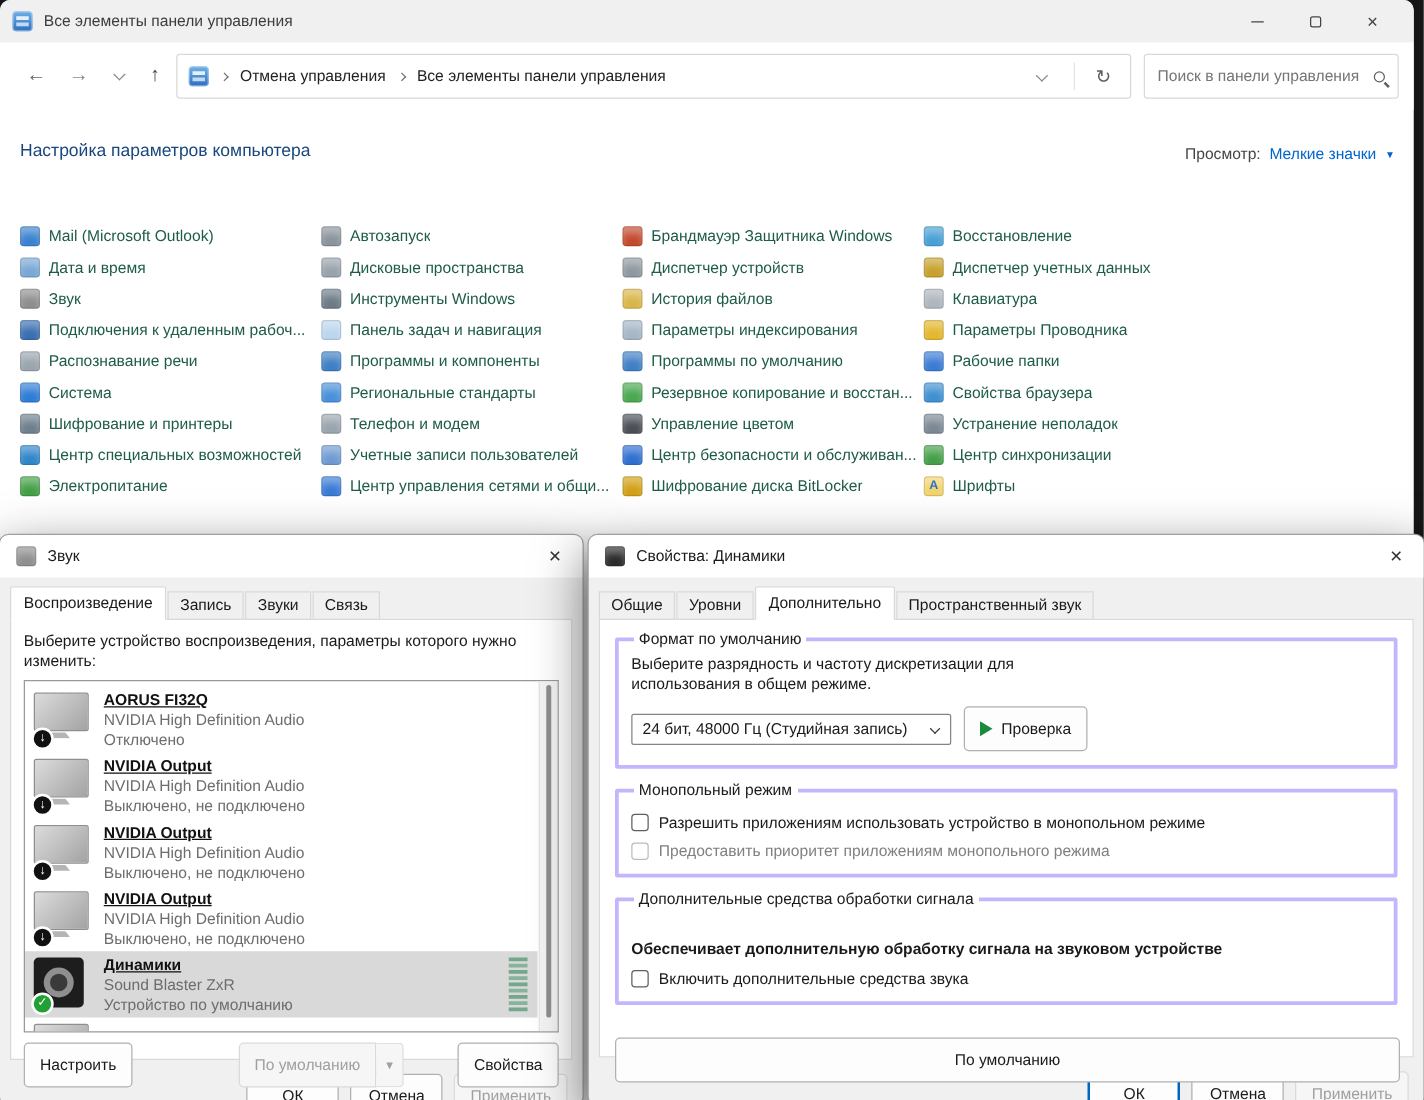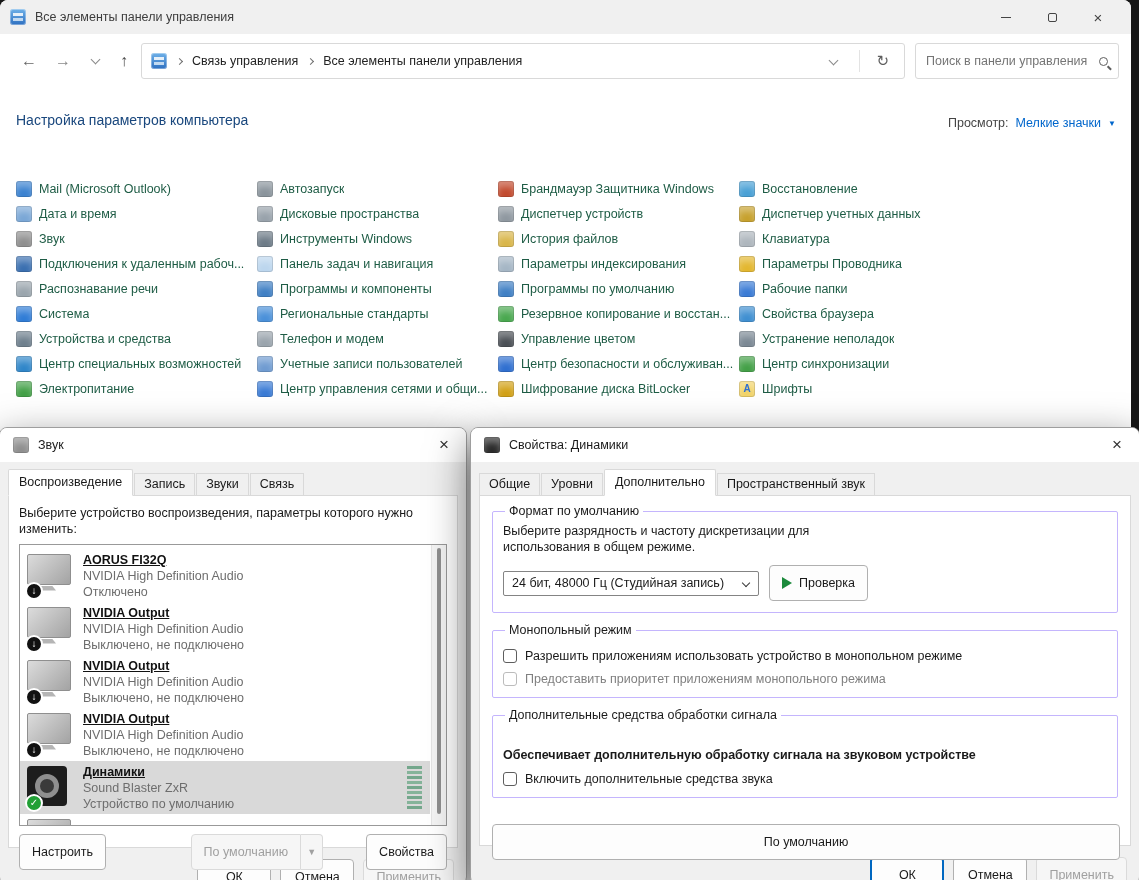--- a/index.html
+++ b/index.html
@@ -106,21 +106,21 @@
   .vscroll .thumb { position:absolute; right:5px; top:3px; width:4px; height:266px; background:#8f8f8f; border-radius:2px; }
   .sound-btn-row { display:flex; align-items:center; margin-top:8px; }
   .split-btn { display:flex; margin-left:auto; }
   .split-btn .main { min-width:110px; border-radius:4px 0 0 4px; }
   .split-btn .arrow { min-width:22px; width:22px; padding:0; border-left:none; border-radius:0 4px 4px 0; font-size:9px; }
   .sound-btn-row .props-btn { margin-left:43px; }
 
   
   .props-dialog { left:470px; top:427px; width:670px; height:458px; }
   .props-page { height:351px; padding:8px 10px; }
-  fieldset { border:1px solid #c4b5fd; border-radius:2px; padding:3px 10px 11px; margin:0 2px 10px; }
+  fieldset { border:3px solid #c4b5fd; border-radius:2px; padding:3px 10px 11px; margin:0 2px 10px; }
   legend { padding:0 4px; margin-left:2px; }
   .fmt-desc { width:345px; line-height:16px; margin:2px 0 10px; }
   .fmt-row { display:flex; align-items:center; gap:10px; }
   .combobox { width:256px; height:25px; border:1px solid #848484; border-radius:2px; background:#fff;
     display:flex; align-items:center; padding:0 26px 0 8px; position:relative; white-space:nowrap; }
   .combobox .cb-chev { position:absolute; right:9px; top:8px; width:6px; height:6px;
     border-right:1.4px solid #3a3a3a; border-bottom:1.4px solid #3a3a3a; transform:rotate(45deg); }
   .test-btn { gap:7px; }
   .play-tri { width:0; height:0; border-left:10px solid #1c8a3c; border-top:6px solid transparent;
     border-bottom:6px solid transparent; }
@@ -152,21 +152,21 @@
   </div>
 
   <div class="toolbar">
     <span class="nav-glyph" style="color:#666">←</span>
     <span class="nav-glyph" style="color:#8a8a8a">→</span>
     <span class="chev down"></span>
     <span class="nav-glyph" style="color:#4d4d4d">↑</span>
     <div class="breadcrumb-bar">
       <span class="cp-app-icon"></span>
       <span class="chev right"></span>
-      <span class="crumb">Связь управления</span>
+      <span class="crumb">Отмена управления</span>
       <span class="chev right"></span>
       <span class="crumb">Все элементы панели управления</span>
       <span class="bc-right">
         <span class="chev down" style="margin-bottom:2px"></span>
         <span class="bc-div"></span>
         <span class="refresh-glyph">↻</span>
       </span>
     </div>
     <div class="search-box">
       <input type="text" placeholder="Поиск в панели управления" style="">
@@ -225,21 +225,21 @@
             <span class="cp-ico" style="background: rgb(47, 124, 214);">
               <span></span>
             </span>
             <span class="label">Система</span>
           </div>
 
           <div class="cp-item">
             <span class="cp-ico" style="background: rgb(110, 127, 141);">
               <span></span>
             </span>
-            <span class="label">Устройства и средства</span>
+            <span class="label">Шифрование и принтеры</span>
           </div>
 
           <div class="cp-item">
             <span class="cp-ico" style="background: rgb(47, 134, 201);">
               <span></span>
             </span>
             <span class="label">Центр специальных возможностей</span>
           </div>
 
           <div class="cp-item">

